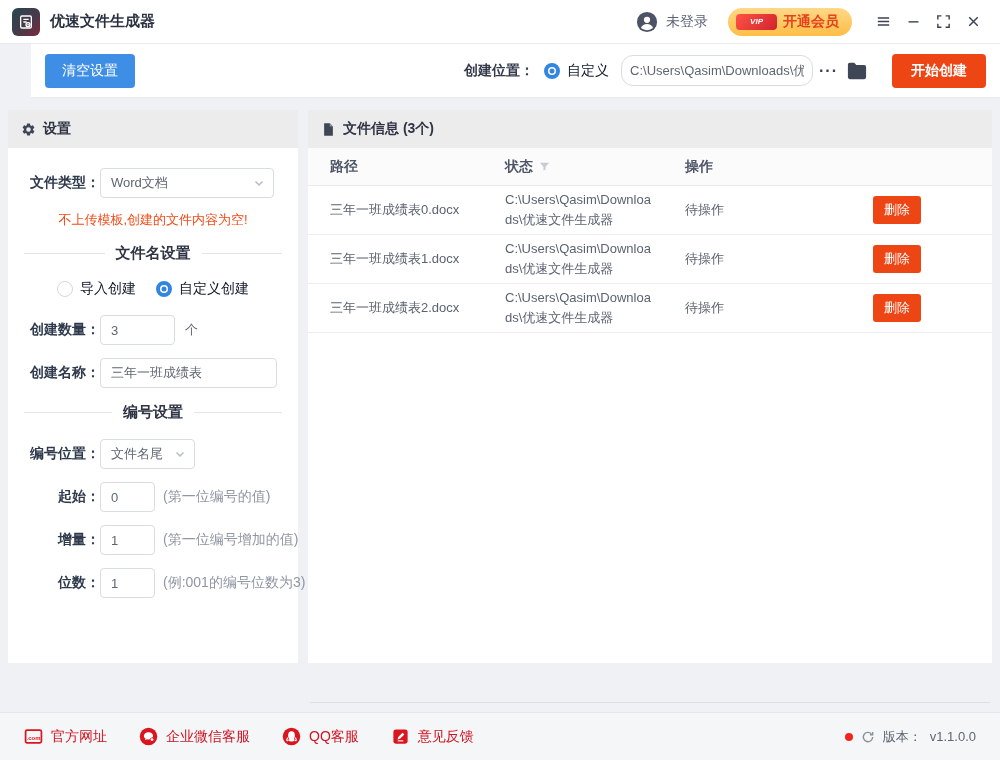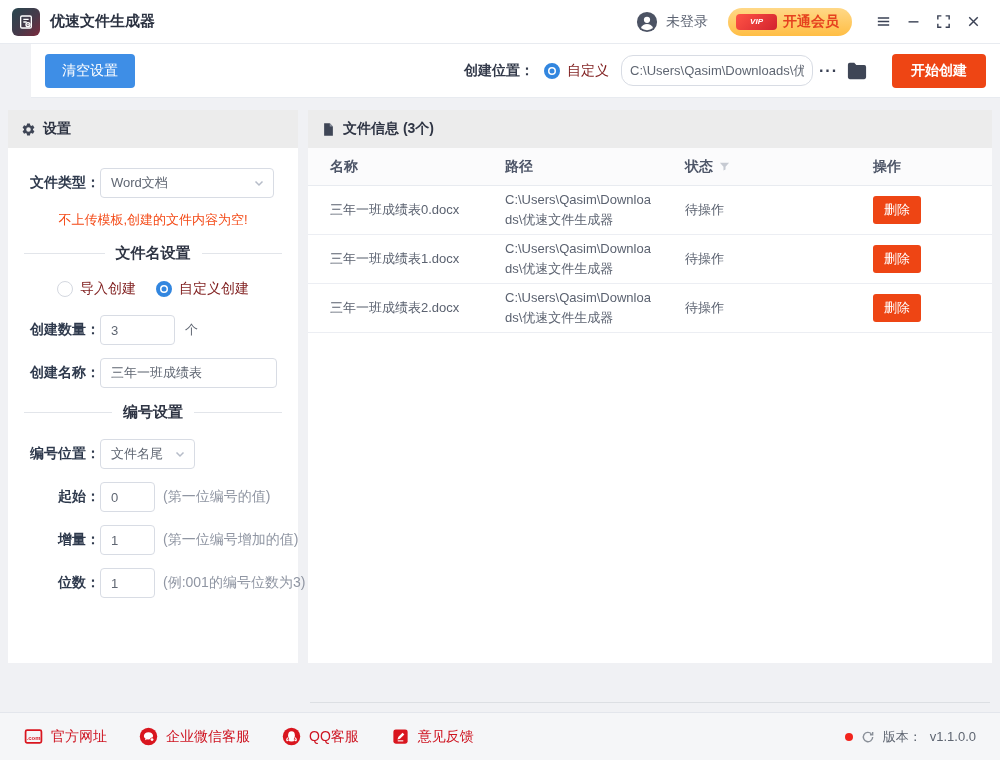--- a/index.html
+++ b/index.html
@@ -58,21 +58,21 @@
   .radio-outer {
     width:16px; height:16px; border-radius:50%; flex:none;
     border:1px solid #d4d8e0; background:#fff; position:relative; display:inline-block;
   }
   .radio-outer.checked { border:4px solid #3286df; }
   .radio-outer.checked::after {
     content:""; position:absolute; left:50%; top:50%; transform:translate(-50%,-50%);
     width:5px; height:5px; border-radius:50%; background:#3286df;
   }
   .radio-item { display:flex; align-items:center; gap:7px; cursor:pointer; }
-  .radio-text { font-size:14px; color:#7f1d1d; }
+  .radio-text { font-size:14px; color:#0f172a; }
   .path-input {
     width:192px; height:31px; border:1px solid #d8dce4; border-radius:12px;
     padding:0 8px; font-size:13px; color:#5f6672; margin-left:12px;
     font-family:inherit; background:#fff;
   }
   .more-btn {
     background:none; border:none; color:#3a4154; font-size:16px; font-weight:700;
     letter-spacing:1px; margin:0 8px 0 6px; cursor:pointer; font-family:inherit;
   }
   .folder-btn { background:none; border:none; color:#3f4656; display:flex; cursor:pointer; }
@@ -327,21 +327,20 @@
       <span class="ph-icon">
         <svg viewBox="0 0 24 24" fill="currentColor">
             <path d="M5 2h9l5 5v15H5z"></path>
             <path d="M14 2l5 5h-5z" fill="#8b919e"></path>
           </svg>
       </span>
       <span>文件信息 (3个)</span>
     </div>
 
     <div class="grid-cols table-header">
-      <span class="th-cell">名称</span>
       <span class="th-cell">路径</span>
       <span class="th-cell">
         <span>状态</span>
         <span class="filter-icon">
           <svg viewBox="0 0 24 24" fill="currentColor">
               <path d="M3.5 5h17l-6.6 7.4v5.2l-3.8 1.9v-7.1L3.5 5z"></path>
             </svg>
         </span>
       </span>
       <span class="th-cell">操作</span>

